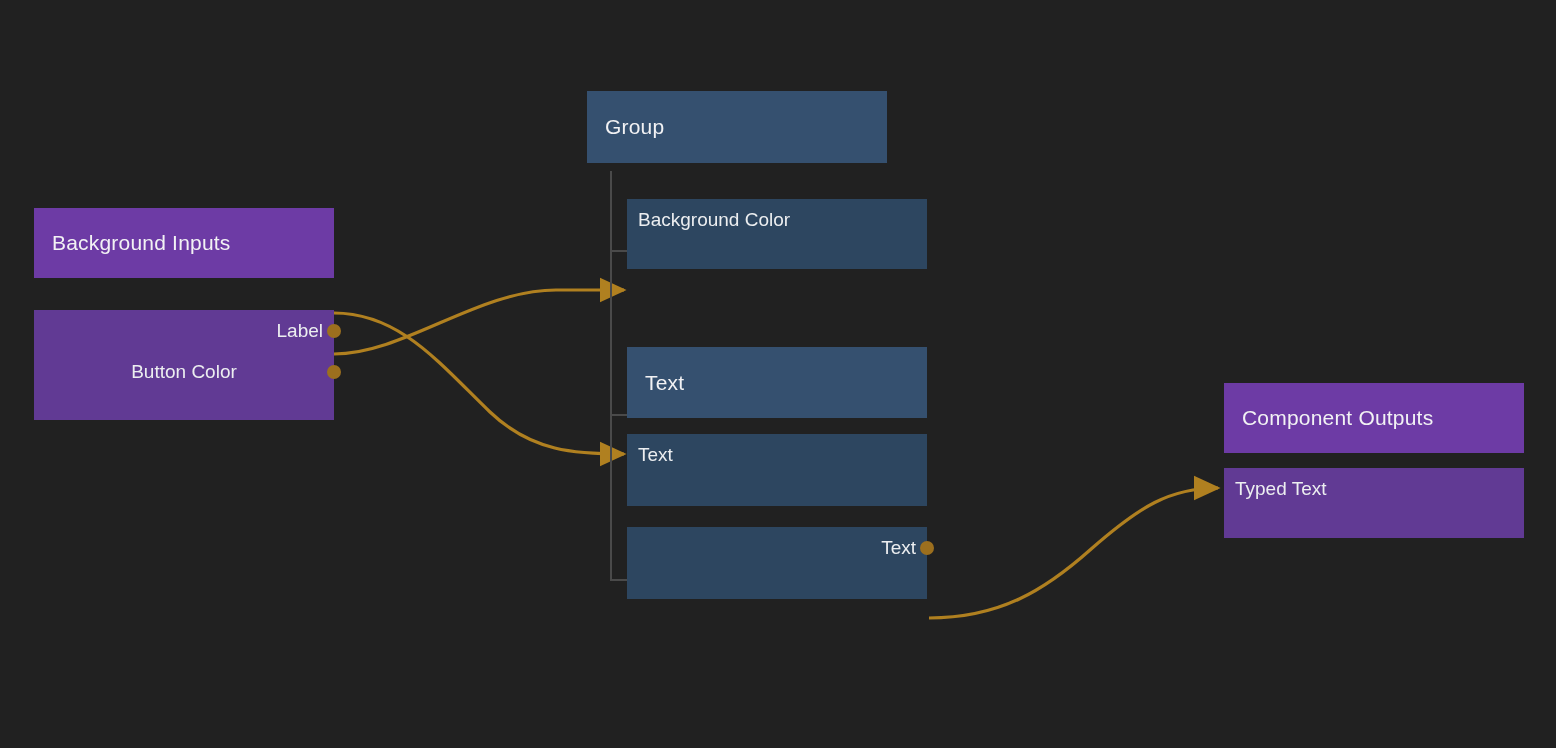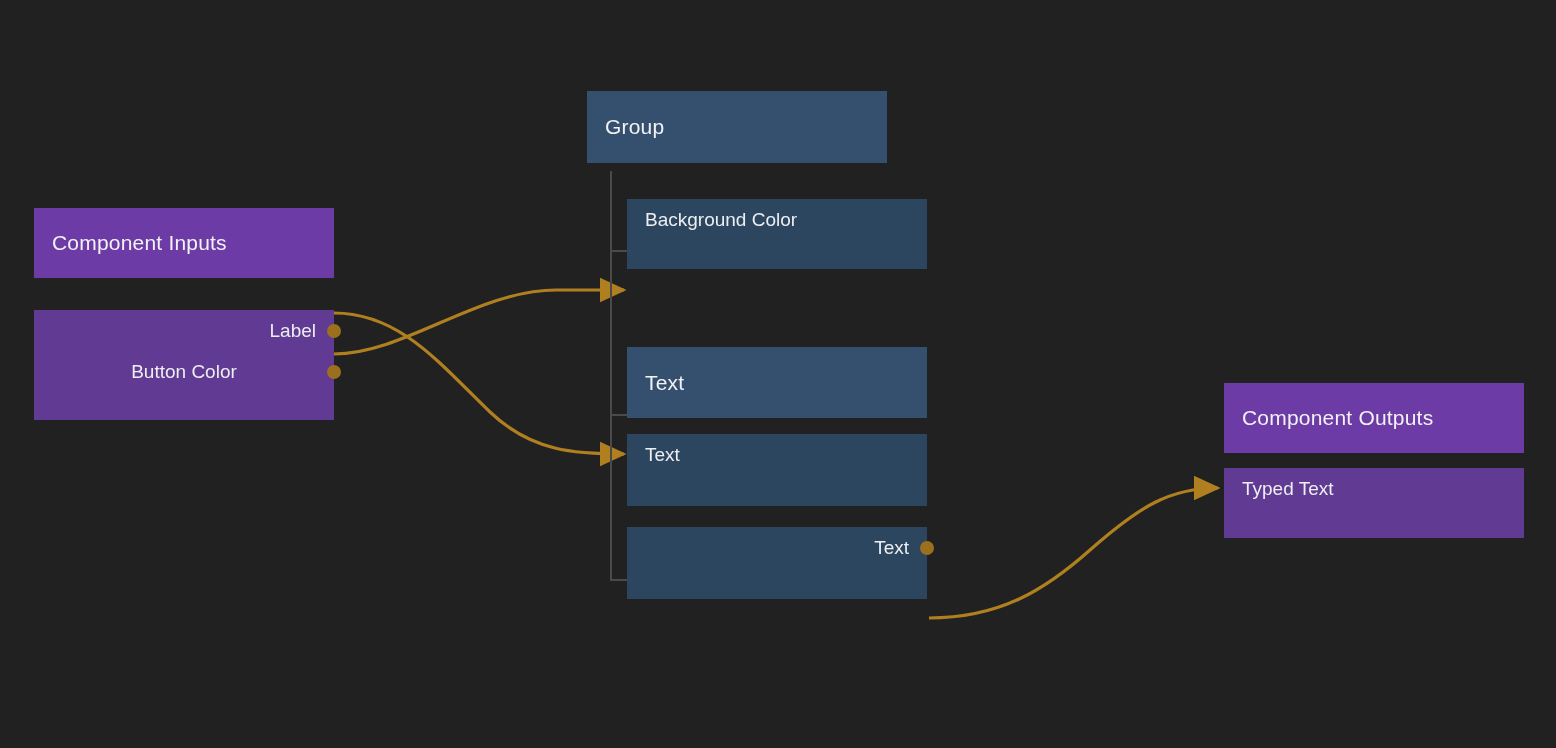--- a/index.html
+++ b/index.html
@@ -42,21 +42,21 @@
   }
   .node-body {
     box-sizing: border-box;
     position: relative;
   }
   .port-row {
     box-sizing: border-box;
     position: relative;
     display: flex;
     align-items: center;
-    padding: 0 18px;
+    padding: 0 11px;
     font-size: 19px;
     color: #eceef0;
   }
   .port-row.out {
     justify-content: flex-end;
   }
   .port-row.in {
     justify-content: flex-start;
   }
   .port-dot {
@@ -107,21 +107,21 @@
 
   <div>
     <div class="tree-line v" style="left:610px; top:171px; height:410px;"></div>
     <div class="tree-line h" style="left:610px; top:250px; width:18px;"></div>
     <div class="tree-line h" style="left:610px; top:414px; width:18px;"></div>
     <div class="tree-line h" style="left:610px; top:579px; width:18px;"></div>
   </div>
 
   <div class="node purple" style="left:34px; top:208px; width:300px; height:180px;">
     <div class="node-header" style="height:70px;">
-      <span>Component Inputs</span>
+      <span>Background Inputs</span>
     </div>
     <div class="node-body" style="height:110px;">
       <div class="port-row out" style="height:41px; margin-top:32px;">
         <span>Label</span>
         <span class="port-dot right" style="top:14px;"></span>
       </div>
       <div class="port-row out" style="height:41px;justify-content:center;">
         <span>Button Color</span>
         <span class="port-dot right" style="top:14px;"></span>
       </div>

